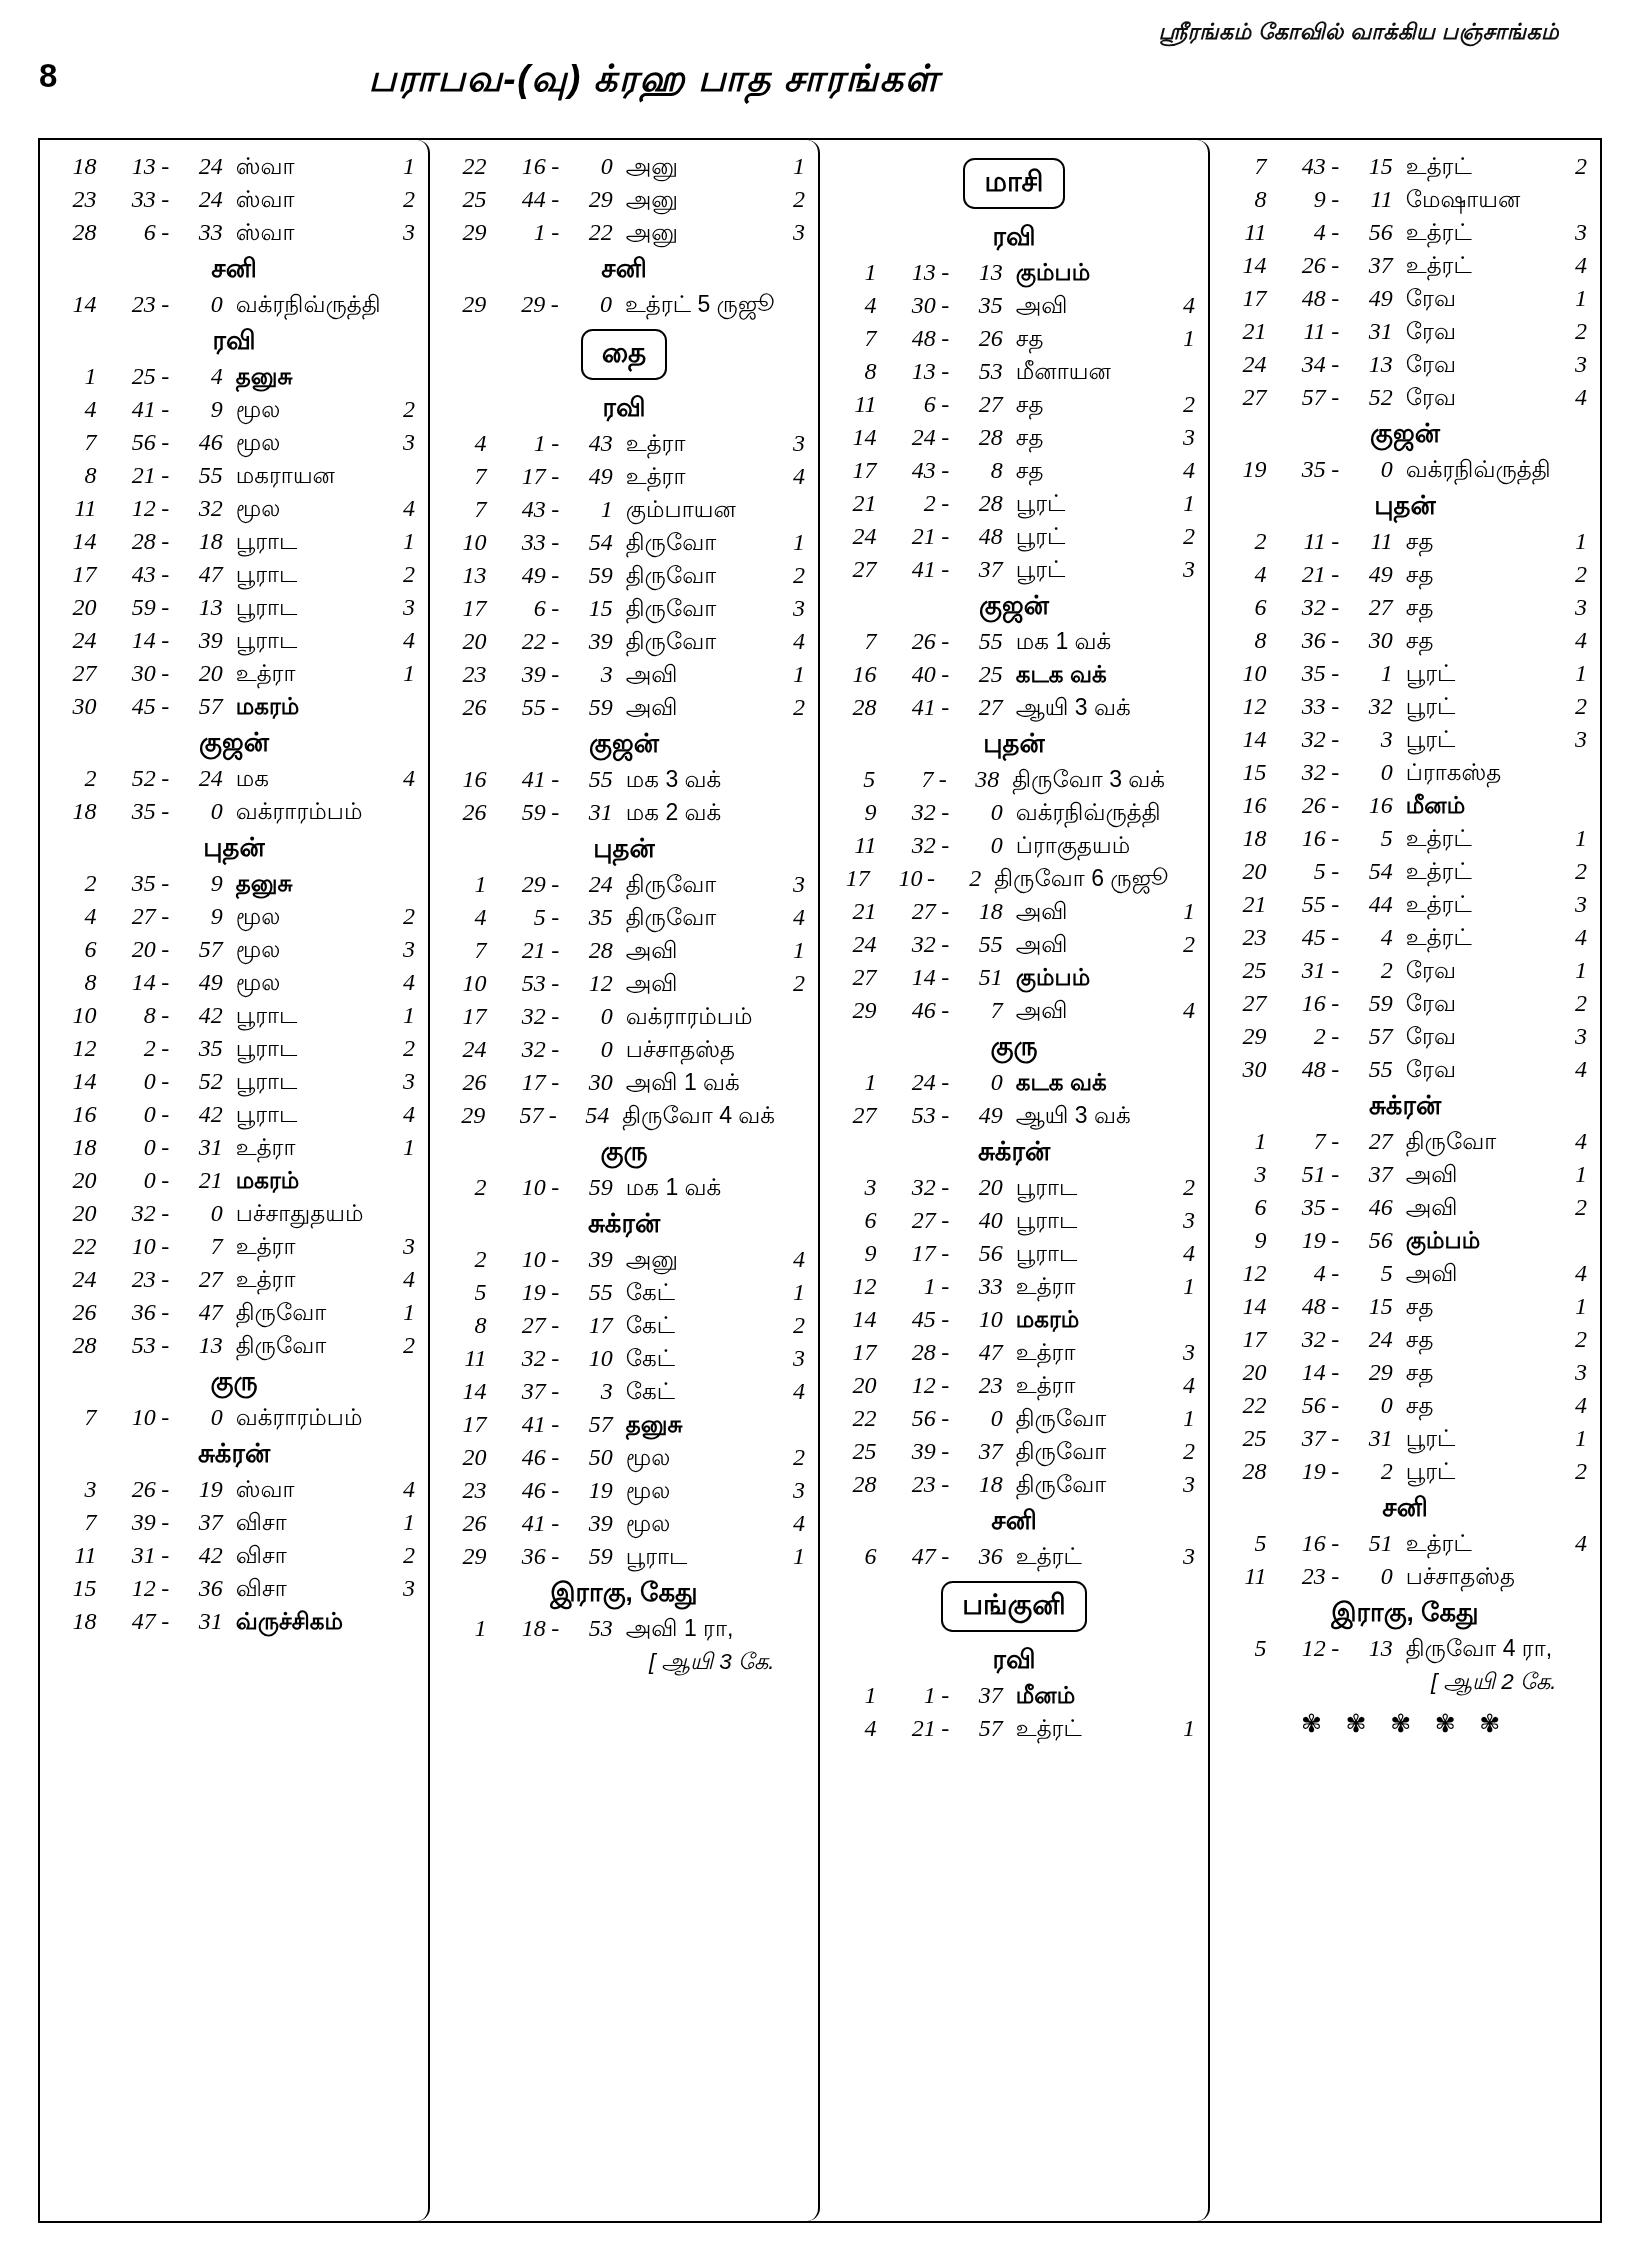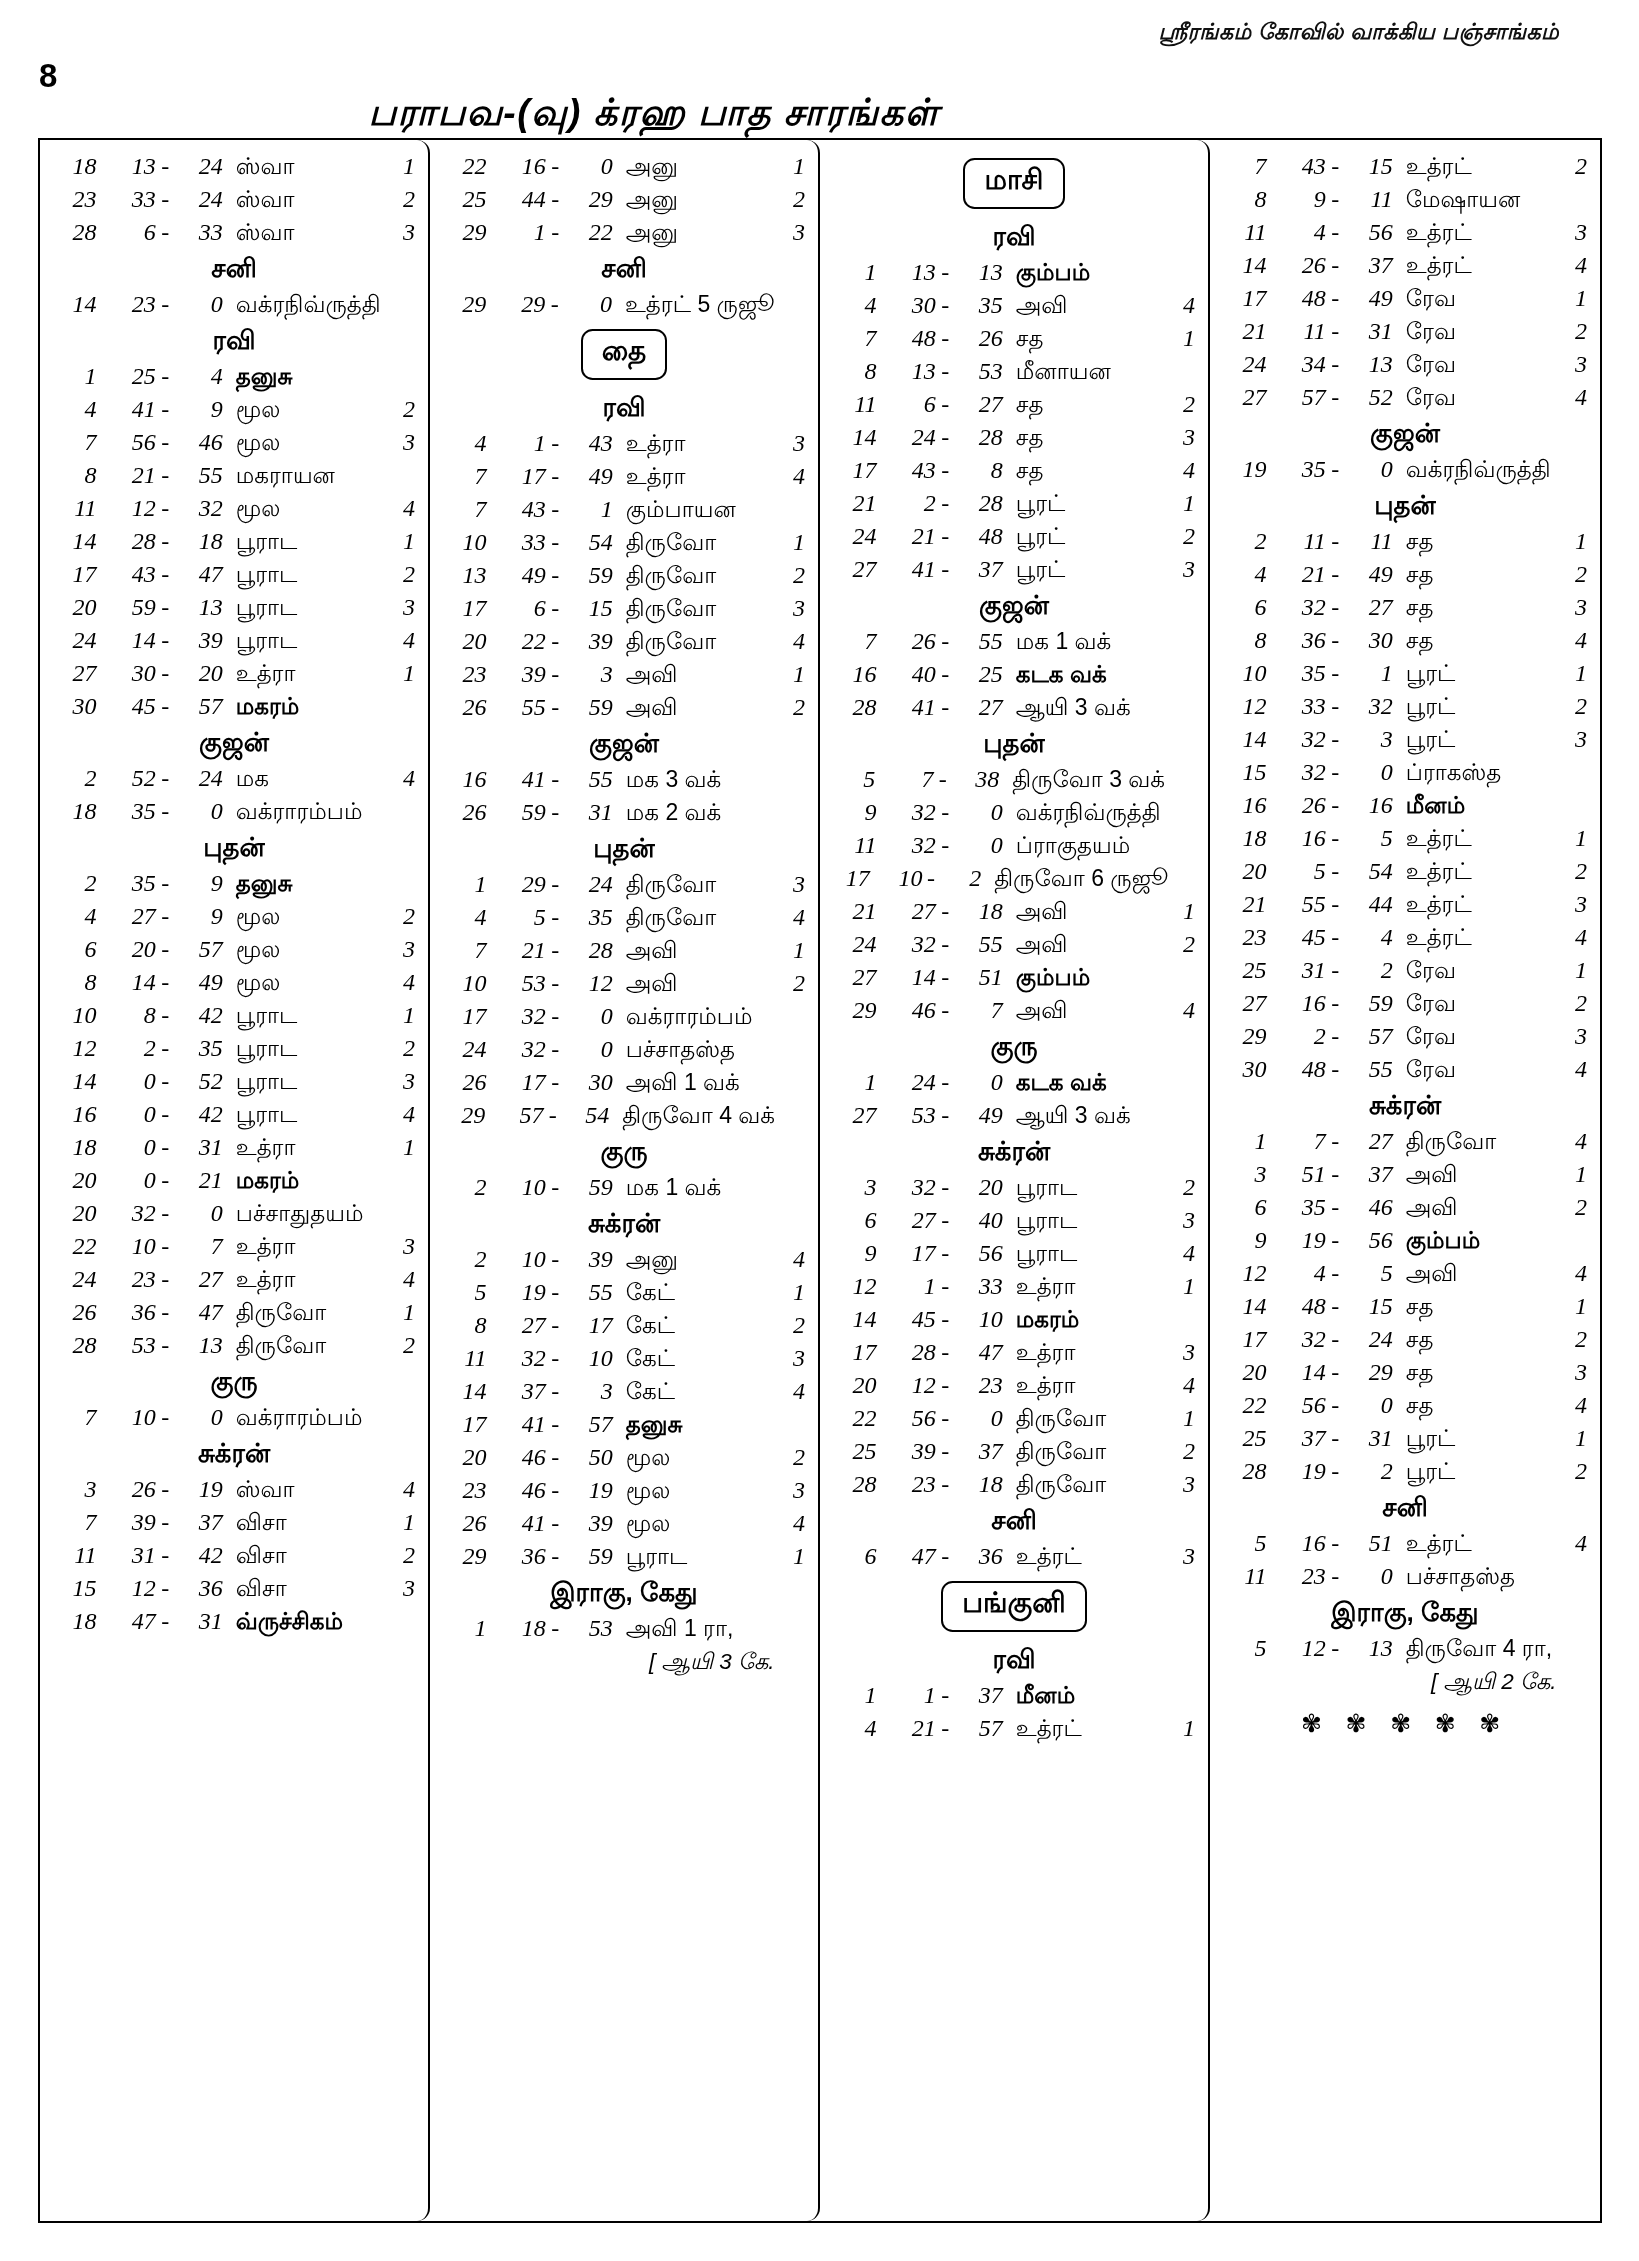--- a/index.html
+++ b/index.html
@@ -51,21 +51,20 @@
     left: 0;
     width: 1308px;
     text-align: center;
     font-family: "Liberation Sans", "DejaVu Sans", sans-serif;
     font-size: 37px;
     font-style: italic;
     font-weight: bold;
     letter-spacing: 1.5px;
     color: #000;
     white-space: nowrap;
-    margin-top: 34px;
   }
 
   
   .frame {
     position: absolute;
     top: 138px;
     left: 38px;
     width: 1564px;
     height: 2085px;
     border: 2.9px solid #000;
@@ -151,21 +150,21 @@
     height: 67px;
     display: flex;
     align-items: center;
     justify-content: center;
   }
   .month-box {
     display: inline-block;
     border: 2.9px solid #000;
     border-radius: 11.6px;
     padding: 2.9px 19px 5.8px 19px;
-    font-family: Liberation Mono, monospace;
+    font-family: Liberation Serif, serif;
     font-size: 28px;
     font-weight: bold;
     line-height: 38px;
     white-space: nowrap;
   }
 
   
   .note {
     height: 33px;
     line-height: 33px;

